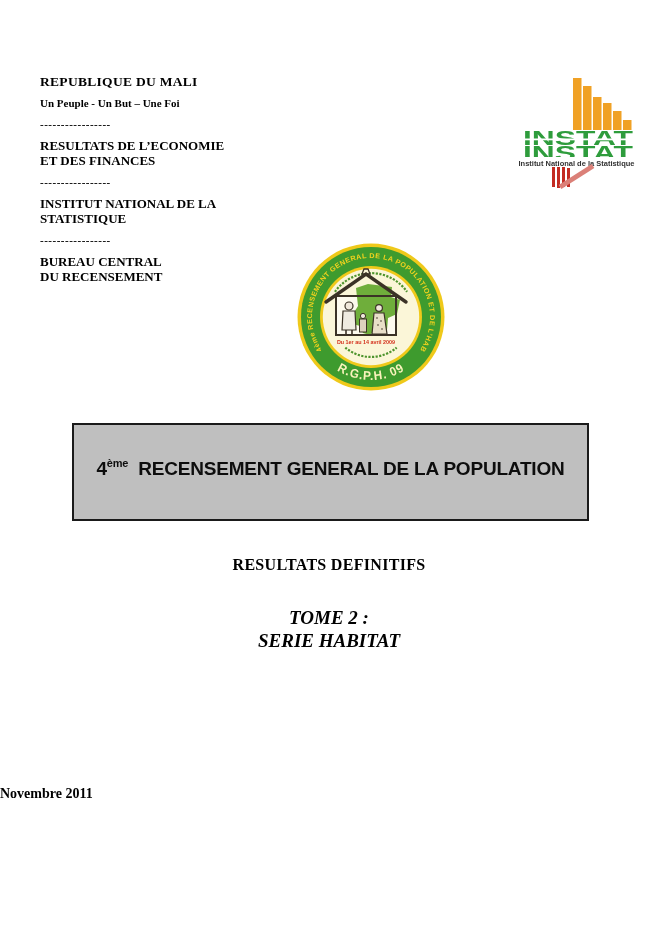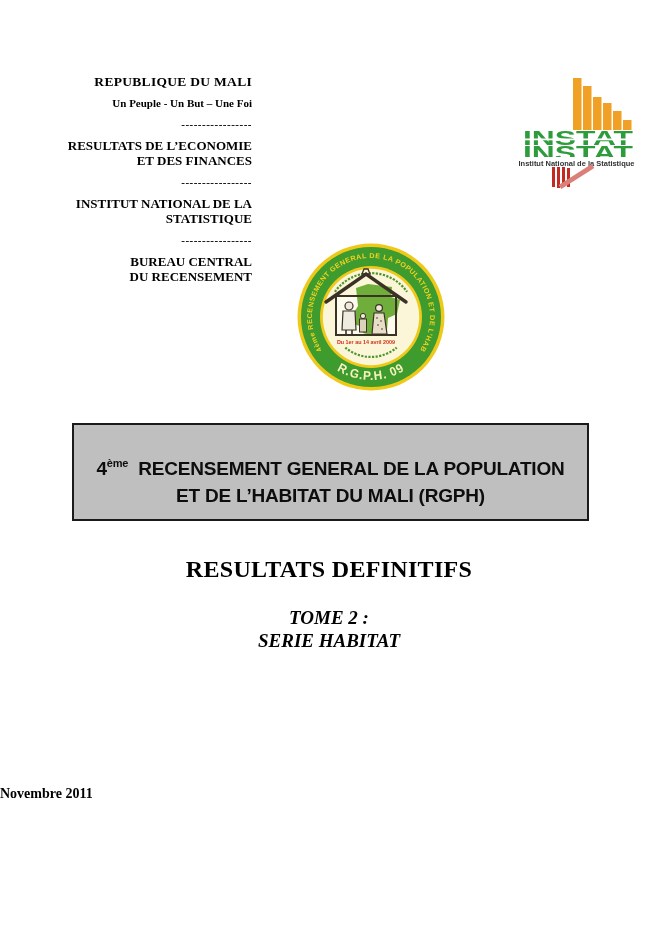--- a/index.html
+++ b/index.html
@@ -5,21 +5,21 @@
   html,body { margin:0; padding:0; background:#888; }
   .page {
     position:relative; width:658px; height:931px; margin:0 auto;
     background:#ffffff; overflow:hidden;
     font-family:"Liberation Serif", serif; color:#000;
   }
 
   
   .org-block {
     position:absolute; left:40px; top:74px; width:212px;
-    text-align:right; font-weight:bold;
+    text-align:left; font-weight:bold;
   }
   .org-country { font-size:13.5px; line-height:16px; letter-spacing:.3px; }
   .org-motto   { font-size:11px;  line-height:14px; margin-top:6px; }
   .org-sep     { font-size:11px;  line-height:10px; margin-top:9px; letter-spacing:.5px; }
   .org-line1   { font-size:13px;  line-height:15px; margin-top:9px; }
   .org-line2   { font-size:13px;  line-height:15px; }
 
   
   .instat-logo { position:absolute; left:515px; top:66px; width:122px; height:125px; }
 
@@ -32,21 +32,21 @@
     box-sizing:border-box; background:#BFBFBF; border:2px solid #1a1a1a;
     text-align:center; font-family:"Liberation Sans", sans-serif;
     font-weight:bold; font-size:19px; letter-spacing:-.2px; color:#0d0d0d;
     padding-top:26px; line-height:27px;
   }
   .title-box sup { font-size:11px; position:relative; top:-1px; }
   .title-rest { margin-left:10px; }
 
   .results-title {
     position:absolute; left:0; right:0; top:556px; text-align:center;
-    font-weight:bold; font-size:24px; letter-spacing:.3px;
+    font-weight:bold; font-size:16px; letter-spacing:.3px;
   }
   .tome-block {
     position:absolute; left:0; right:0; top:606px; text-align:center;
     font-weight:bold; font-size:19px; line-height:23px;font-style:italic;
   }
   .pub-date {
     position:absolute; left:0; right:0; top:786px; 
     font-weight:bold; font-size:14px;
   }
 </style>
@@ -151,21 +151,20 @@
       </g>
 
       <text x="70" y="102" text-anchor="middle" font-family="Liberation Sans, sans-serif" font-weight="bold" font-size="5.4" fill="#D3301C">Du 1er au 14 avril 2009</text>
     </svg>
   </div>
 
   <div class="title-box">
     <div>
       <span>4</span><sup>ème</sup><span class="title-rest">RECENSEMENT GENERAL DE LA POPULATION</span>
     </div>
-    <div>ET DE L’HABITAT DU MALI (RGPH)</div>
   </div>
 
   <div class="results-title">RESULTATS DEFINITIFS</div>
 
   <div class="tome-block">
     <div>TOME 2 :</div>
     <div>SERIE HABITAT</div>
   </div>
 
   <div class="pub-date">Novembre 2011</div>

